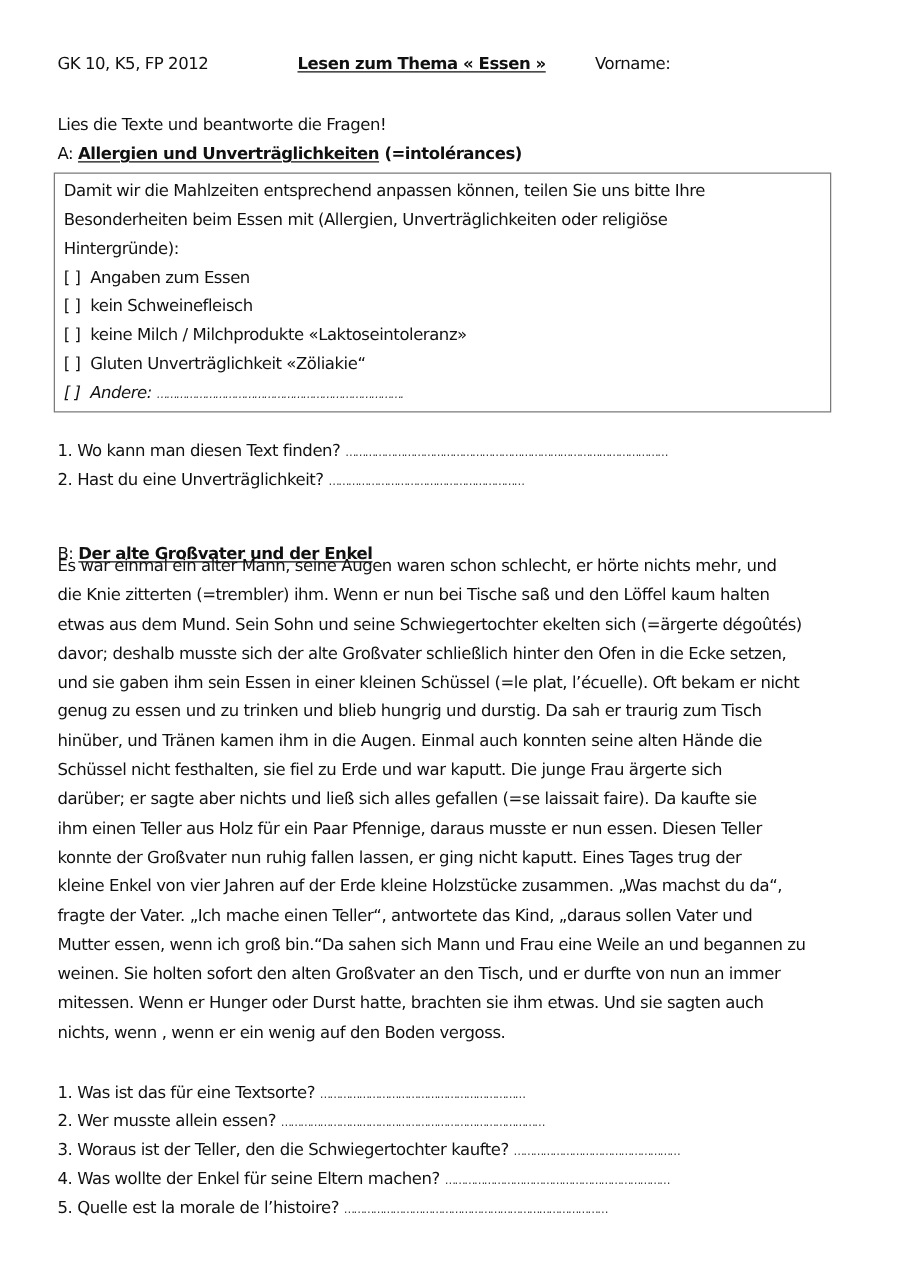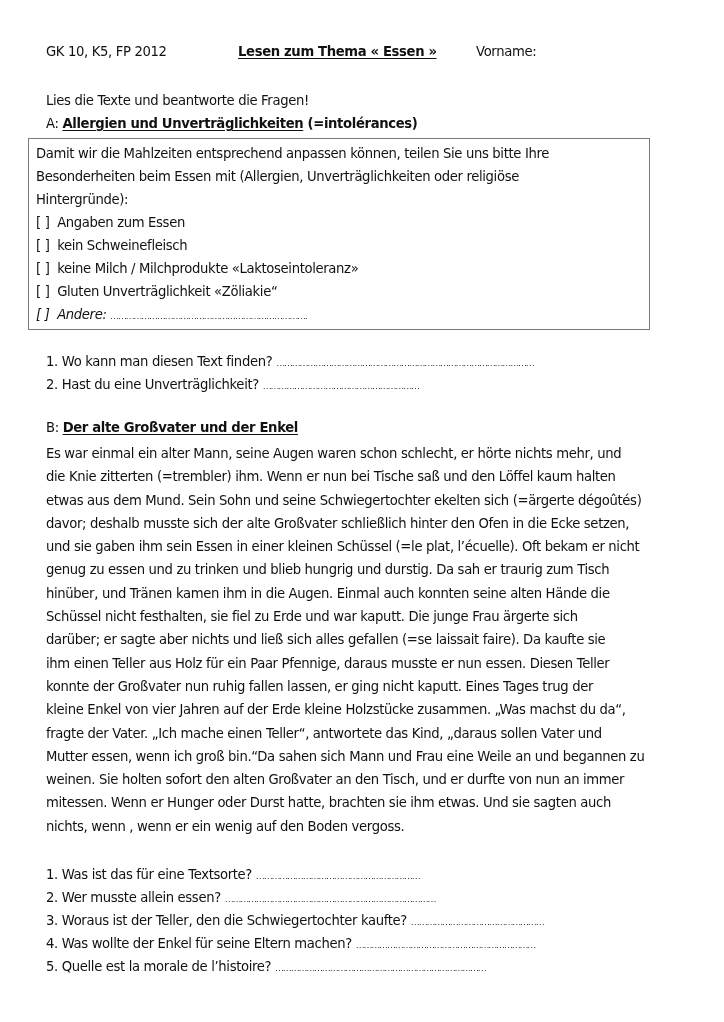--- a/index.html
+++ b/index.html
@@ -8,21 +8,21 @@
     font-family: "DejaVu Sans", sans-serif;
     color: #111111;
     font-size: 13.2px;
     letter-spacing: -0.35px;
   }
   .abs { position: absolute; white-space: nowrap; }
   .u { text-decoration: underline; text-underline-offset: 2px; }
   .b { font-weight: bold; }
   .line { position: absolute; left: 46px; white-space: nowrap; height: 23px; line-height: 23px; }
   .box {
-    position: absolute; left: 28px; top: 138px; width: 622px; height: 192px;
+    position: absolute; left: 43px; top: 138px; width: 622px; height: 192px;
     border: 1.5px solid #7a7a7a; box-sizing: border-box;
   }
   .box .bline { position: absolute; left: 7px; white-space: nowrap; line-height: 23px; }
   .dots { letter-spacing: -1.2px; font-size: 9px; color: #333; vertical-align: baseline; }
   .story { position: absolute; left: 46px; top: 442px; width: 640px; line-height: 23.3px; }
   .story .sl { white-space: nowrap; display: block; height: 23.3px; }
 </style>
 </head>
 <body>
 
@@ -63,21 +63,21 @@
   </div>
 </div>
 
 <div class="line" style="top:350px;">
   <span>1. Wo kann man diesen Text finden? </span><span class="dots">………………………………………………………………………………………</span>
 </div>
 <div class="line" style="top:373px;">
   <span>2. Hast du eine Unverträglichkeit? </span><span class="dots">……………………………………………………</span>
 </div>
 
-<div class="line" style="top:416px;">
+<div class="line" style="top:432px;">
   <span>B: </span><span class="b u">Der alte Großvater und der Enkel</span>
 </div>
 
 <div class="story">
   <span class="sl">Es war einmal ein alter Mann, seine Augen waren schon schlecht, er hörte nichts mehr, und</span>
   <span class="sl">die Knie zitterten (=trembler) ihm. Wenn er nun bei Tische saß und den Löffel kaum halten</span>
   <span class="sl">etwas aus dem Mund. Sein Sohn und seine Schwiegertochter ekelten sich (=ärgerte dégoûtés)</span>
   <span class="sl">davor; deshalb musste sich der alte Großvater schließlich hinter den Ofen in die Ecke setzen,</span>
   <span class="sl">und sie gaben ihm sein Essen in einer kleinen Schüssel (=le plat, l’écuelle). Oft bekam er nicht</span>
   <span class="sl">genug zu essen und zu trinken und blieb hungrig und durstig. Da sah er traurig zum Tisch</span>

